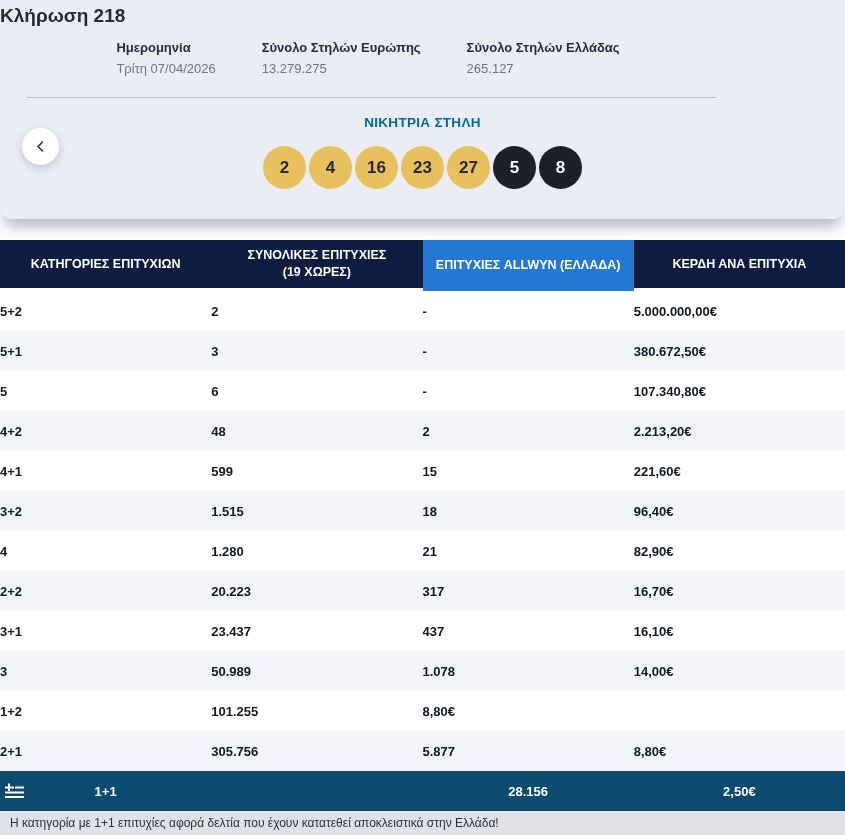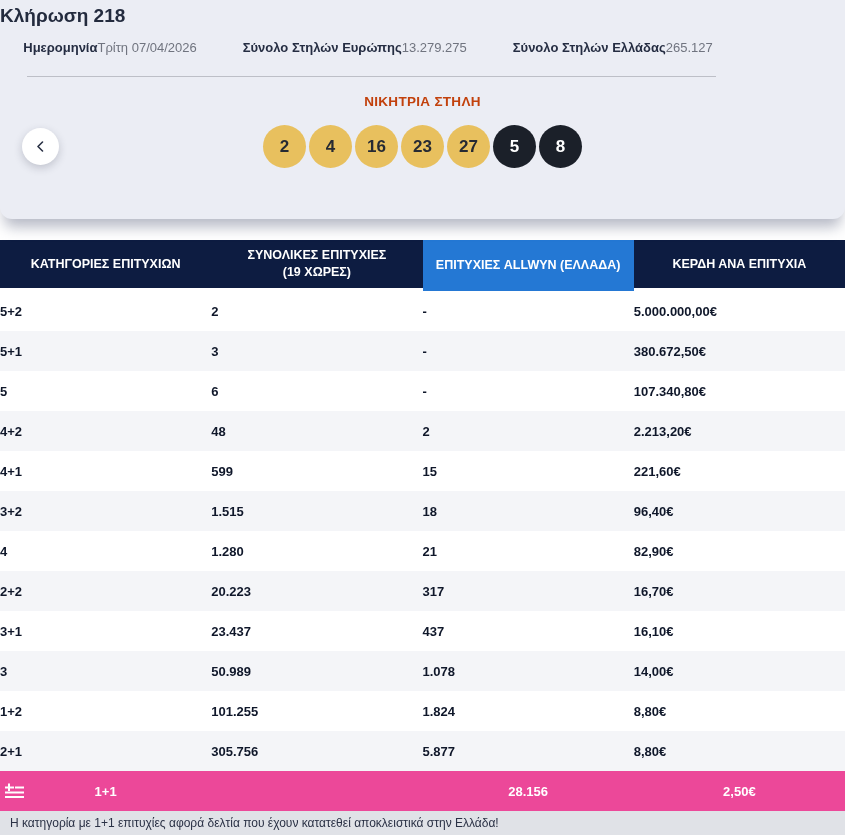--- a/index.html
+++ b/index.html
@@ -28,34 +28,34 @@
     line-height: 26px;
   }
   .meta-row {
     margin-top: 11px;
     display: flex;
     justify-content: center;
     gap: 46px;
     font-size: 13px;
     line-height: 15px;
   }
-  .meta-item { display: flex; white-space: nowrap; }
+  .meta-item { display: flex; gap: 6px; white-space: nowrap; flex-direction: column; }
   .meta-label { font-weight: bold; color: #252d42; }
   .meta-value { color: #70747f; }
   .divider {
     margin: 21px 20px 0 27px;
     height: 1px;
     background: #bdbfc7;
   }
   .winning-title {
     margin-top: 17px;
     text-align: center;
     font-size: 13.5px;
     font-weight: bold;
-    color: #c2410c;
+    color: #0369a1;
     letter-spacing: 0.3px;
   }
   .balls-row {
     margin-top: 16px;
     display: flex;
     justify-content: center;
     gap: 3px;
   }
   .ball {
     width: 43px; height: 43px;
@@ -114,21 +114,21 @@
   .highlight-row {
     position: relative;
     display: grid;
     grid-template-columns: repeat(4, 1fr);
     height: 40px;
     align-items: center;
     text-align: center;
     font-size: 13px;
     font-weight: bold;
     color: #ffffff;
-    background: #ec4899;
+    background: #0c4a6e;
   }
   .flag-icon {
     position: absolute;
     left: 5px; top: 50%;
     transform: translateY(-50%);
     display: flex;
   }
 
   .footnote {
     height: 24px;
@@ -253,21 +253,20 @@
   </div>
   <div class="tr">
     <div>3</div>
     <div>50.989</div>
     <div>1.078</div>
     <div>14,00€</div>
   </div>
   <div class="tr">
     <div>1+2</div>
     <div>101.255</div>
-    <div>1.824</div>
     <div>8,80€</div>
   </div>
   <div class="tr">
     <div>2+1</div>
     <div>305.756</div>
     <div>5.877</div>
     <div>8,80€</div>
   </div>
 
   <div class="highlight-row">

